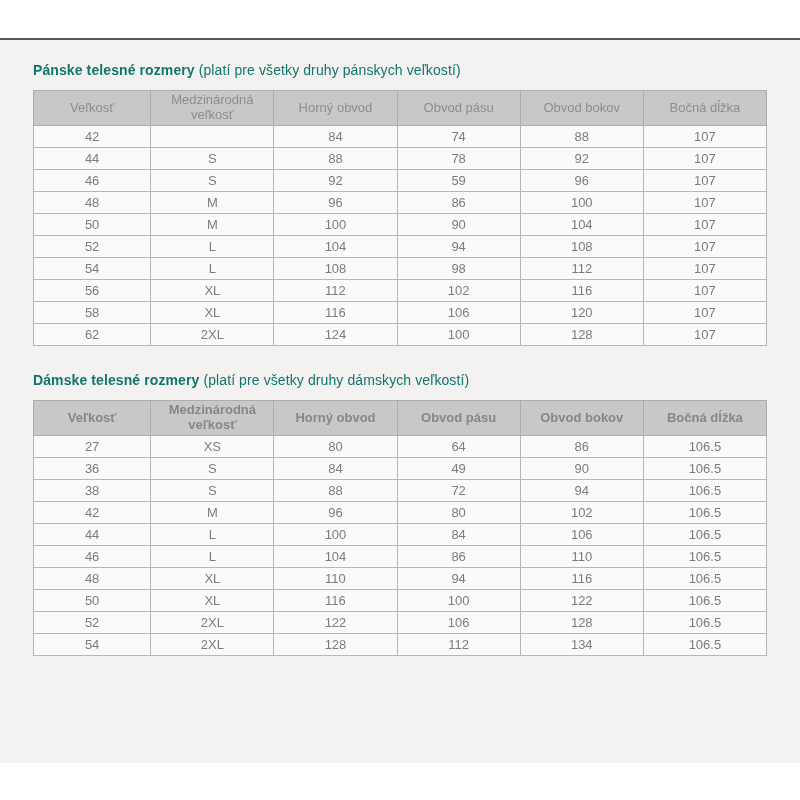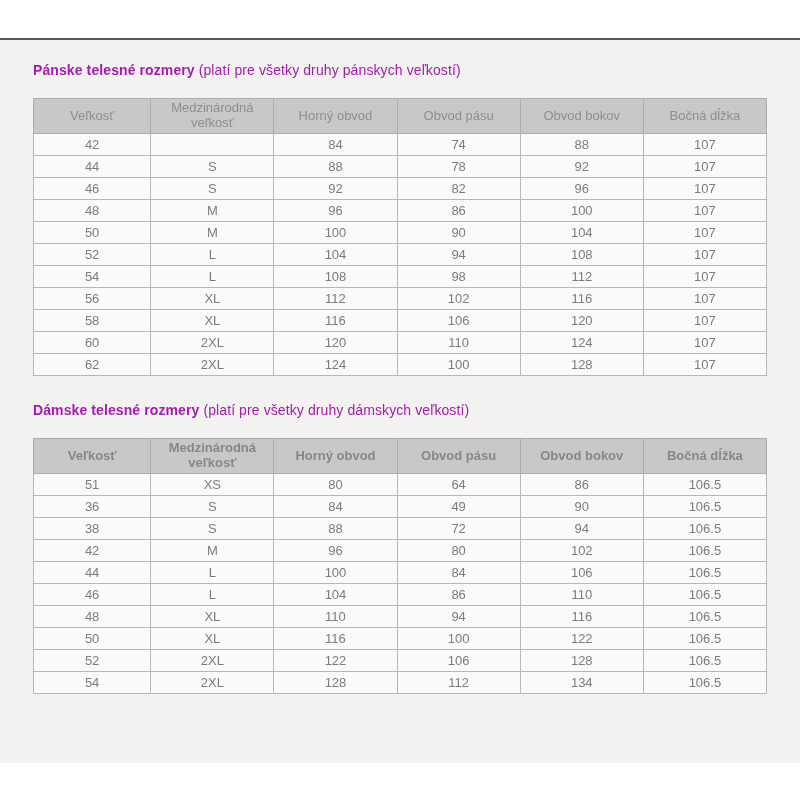--- a/index.html
+++ b/index.html
@@ -26,24 +26,24 @@
     height: 723px;
     background: #f4f2f0;
     padding: 0 33px;
   }
   .bottom-band {
     height: 37px;
     background: #ffffff;
   }
   .section-title {
     margin: 0;
-    padding: 22px 0 20px 0;
+    padding: 22px 0 12px 0;
     font-size: 14px;
     font-weight: normal;
-    color: #a21caf;
+    color: #0f766e;
     letter-spacing: 0.1px;
   }
   .section-title strong {
     font-weight: bold;
   }
   table.size-table {
     width: 100%;
     border-collapse: collapse;
     border: 1px solid #979695;
     table-layout: fixed;
@@ -119,21 +119,21 @@
             <td>S</td>
             <td>88</td>
             <td>78</td>
             <td>92</td>
             <td>107</td>
           </tr>
           <tr>
             <td>46</td>
             <td>S</td>
             <td>92</td>
-            <td>82</td>
+            <td>59</td>
             <td>96</td>
             <td>107</td>
           </tr>
           <tr>
             <td>48</td>
             <td>M</td>
             <td>96</td>
             <td>86</td>
             <td>100</td>
             <td>107</td>
@@ -169,28 +169,20 @@
             <td>102</td>
             <td>116</td>
             <td>107</td>
           </tr>
           <tr>
             <td>58</td>
             <td>XL</td>
             <td>116</td>
             <td>106</td>
             <td>120</td>
-            <td>107</td>
-          </tr>
-          <tr>
-            <td>60</td>
-            <td>2XL</td>
-            <td>120</td>
-            <td>110</td>
-            <td>124</td>
             <td>107</td>
           </tr>
           <tr>
             <td>62</td>
             <td>2XL</td>
             <td>124</td>
             <td>100</td>
             <td>128</td>
             <td>107</td>
           </tr>
@@ -214,21 +206,21 @@
             <th>Veľkosť</th>
             <th>Medzinárodná veľkosť</th>
             <th>Horný obvod</th>
             <th>Obvod pásu</th>
             <th>Obvod bokov</th>
             <th>Bočná dĺžka</th>
           </tr>
         </thead>
         <tbody>
           <tr>
-            <td>51</td>
+            <td>27</td>
             <td>XS</td>
             <td>80</td>
             <td>64</td>
             <td>86</td>
             <td>106.5</td>
           </tr>
           <tr>
             <td>36</td>
             <td>S</td>
             <td>84</td>

